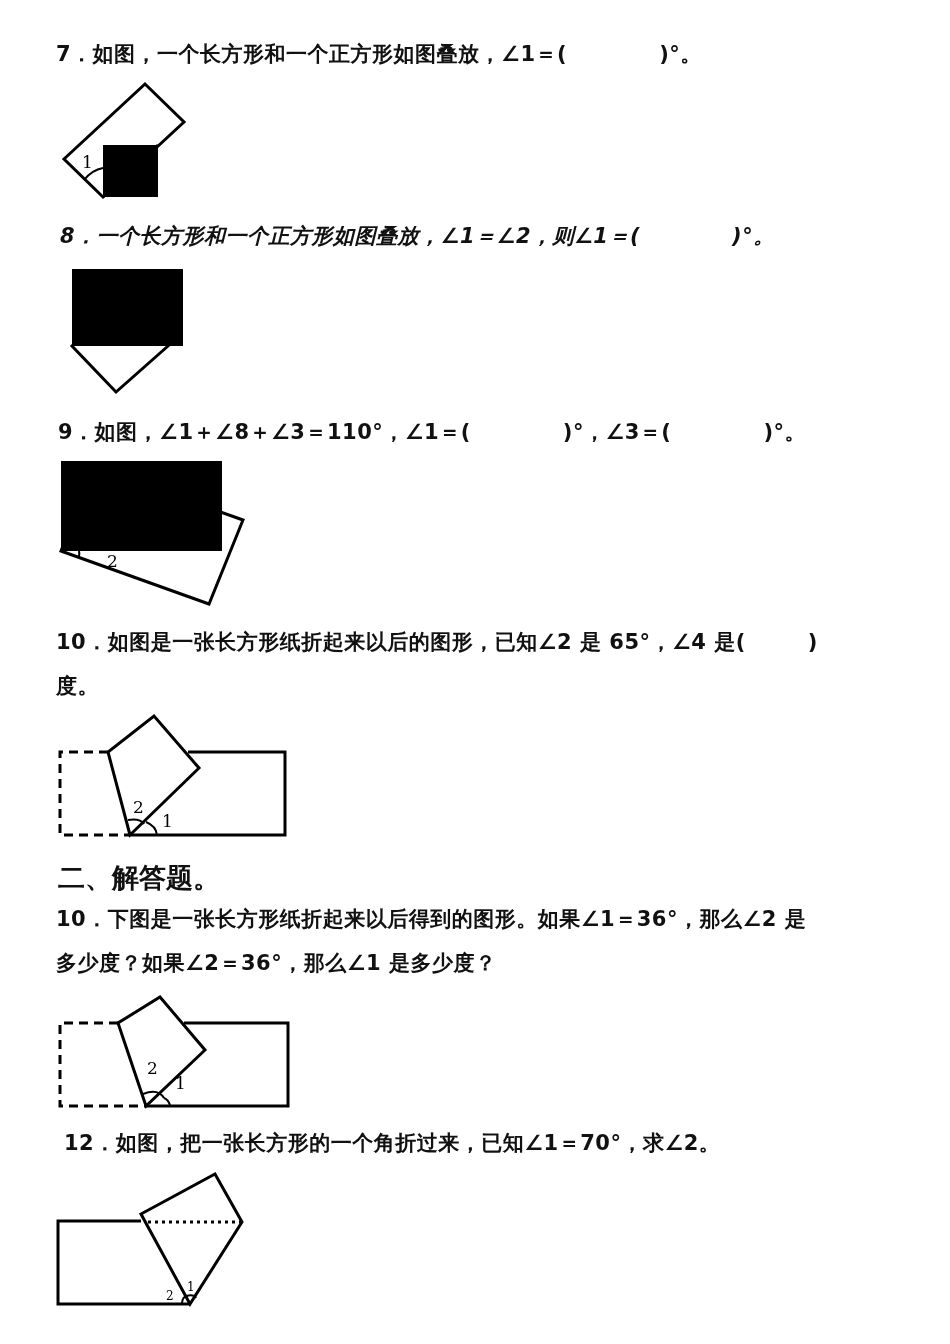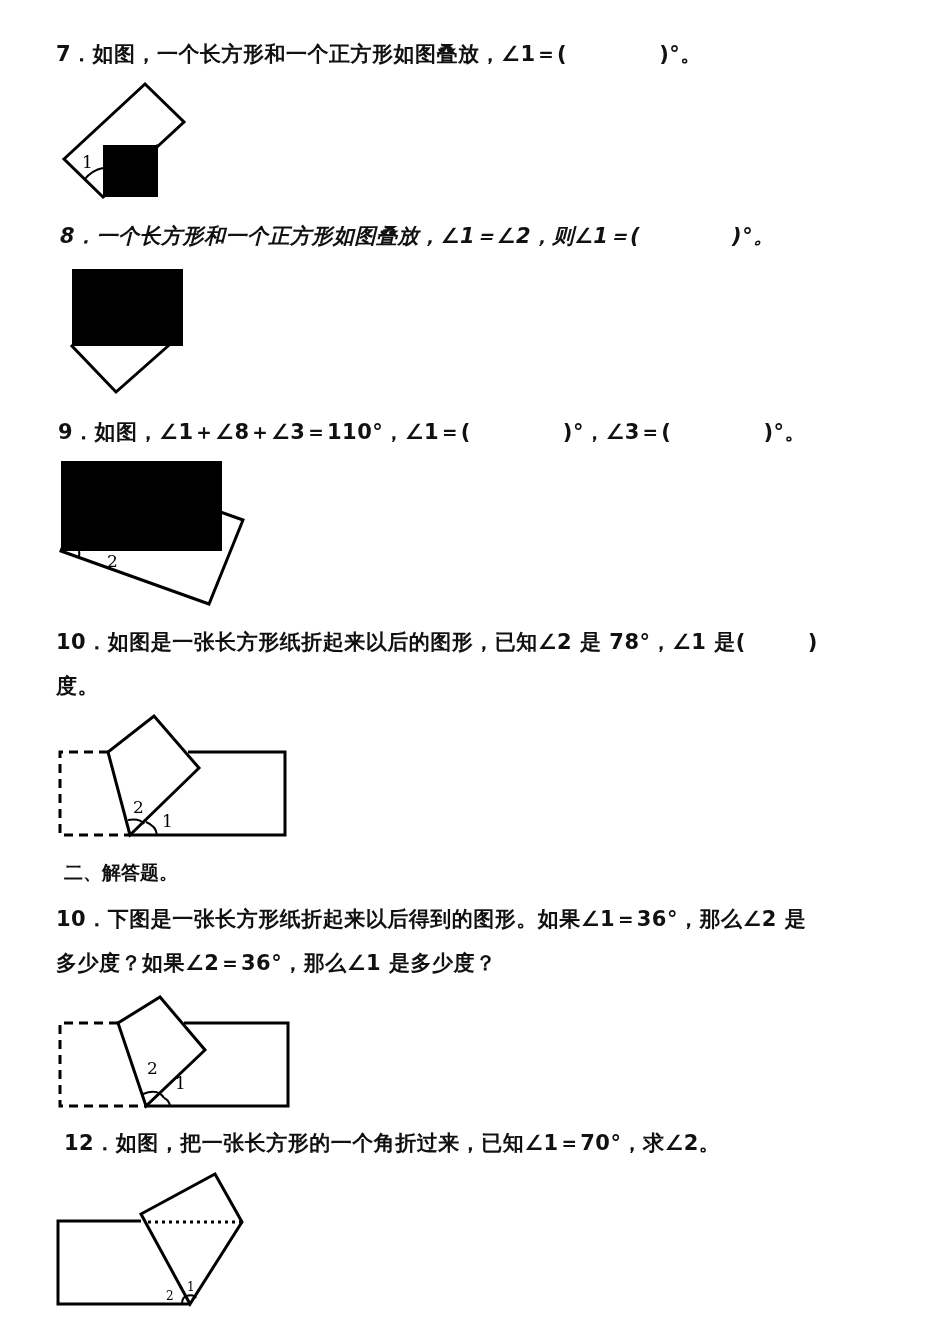--- a/index.html
+++ b/index.html
@@ -1,20 +1,20 @@
 <!DOCTYPE html>
 <html><head>
 <meta charset="utf-8">
 <style>
   html, body { margin: 0; padding: 0; background: #ffffff; }
   body { width: 950px; height: 1344px; position: relative; overflow: hidden;
          font-family: "DejaVu Sans", "Liberation Sans", sans-serif; color: #111; }
   .q { position: absolute; left: 56px; font-size: 21px; font-weight: bold; white-space: nowrap; letter-spacing: 0.5px; }
   .q .blank { display: inline-block; }
-  .heading { position: absolute; left: 64px; font-size: 19px; font-weight: bold; }
+  .heading { position: absolute; left: 58px; font-size: 27px; font-weight: bold; }
   svg.fig { position: absolute; overflow: visible; }
   svg.fig line, svg.fig polyline, svg.fig polygon, svg.fig path { fill: none; stroke: #000; stroke-width: 3; stroke-linejoin: miter; }
   svg.fig text { font-family: "DejaVu Serif", "Liberation Serif", serif; font-size: 17px; fill: #000; stroke: none; }
   svg.fig text.small { font-size: 12px; }
   svg.fig .thin { stroke-width: 2; }
   svg.fig .dash { stroke-dasharray: 9 6; }
   svg.fig .dot { stroke-dasharray: 3 4; stroke-width: 3; }
 </style>
 </head>
 <body>
@@ -50,21 +50,21 @@
   <polygon points="61,551 94,467 243,520 209,604"></polygon>
   <path class="thin" d="M61,527 Q66,527 70,530"></path>
   <path class="thin" d="M67,537 Q78,542 77,550"></path>
   <path class="thin" d="M79,551 Q80,555 78,558"></path>
   <text x="61" y="522">1</text>
   <text x="76" y="544">3</text>
   <text x="107" y="567">2</text>
 </svg>
 
 <div class="q" style="top:628px;">
-  <span>10．如图是一张长方形纸折起来以后的图形，已知∠2 是 78°，∠1 是(</span><span class="blank" style="width:62px;"></span><span>)</span>
+  <span>10．如图是一张长方形纸折起来以后的图形，已知∠2 是 65°，∠4 是(</span><span class="blank" style="width:62px;"></span><span>)</span>
 </div>
 <div class="q" style="top:672px;">度。</div>
 <svg class="fig" style="left:0;top:0;" width="950" height="1344">
   <polyline class="dash" points="108,752 60,752 60,835 130,835"></polyline>
   <polyline points="188,752 285,752 285,835 130,835"></polyline>
   <polygon points="130,835 108,752 154,716 199,768"></polygon>
   <path class="thin" d="M128,820 Q140,818 144,824"></path>
   <path class="thin" d="M146,822 Q156,826 157,835"></path>
   <text x="133" y="813">2</text>
   <text x="162" y="827">1</text>

